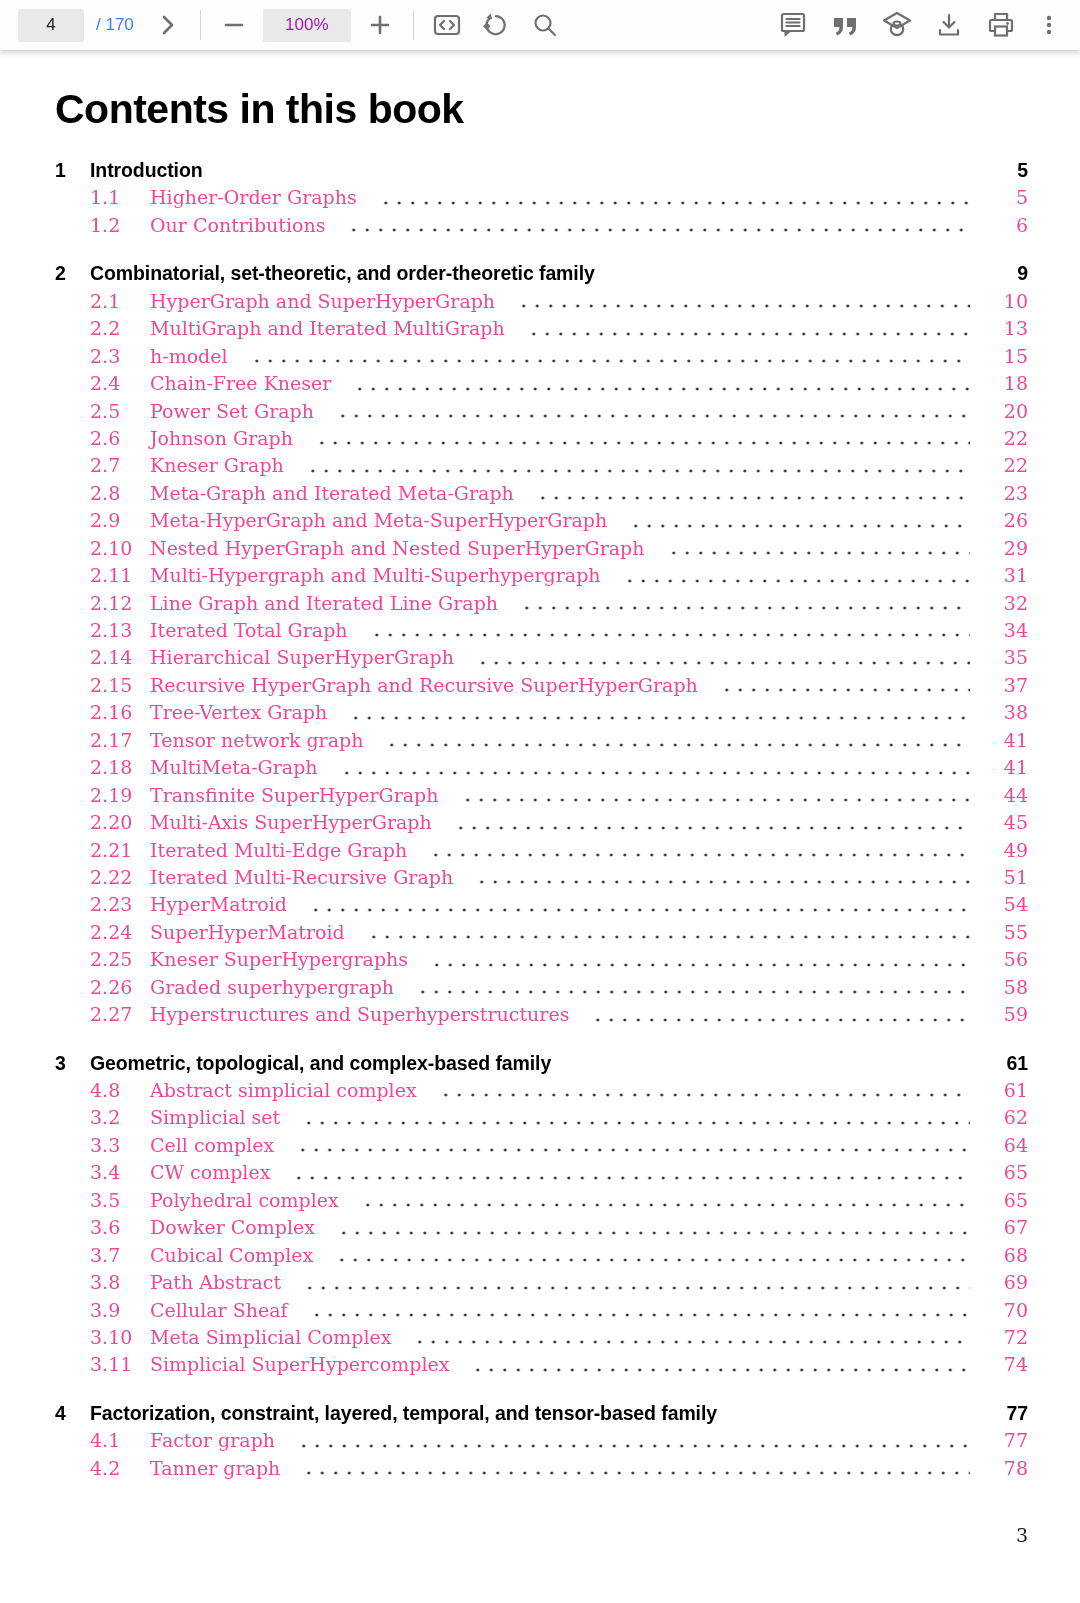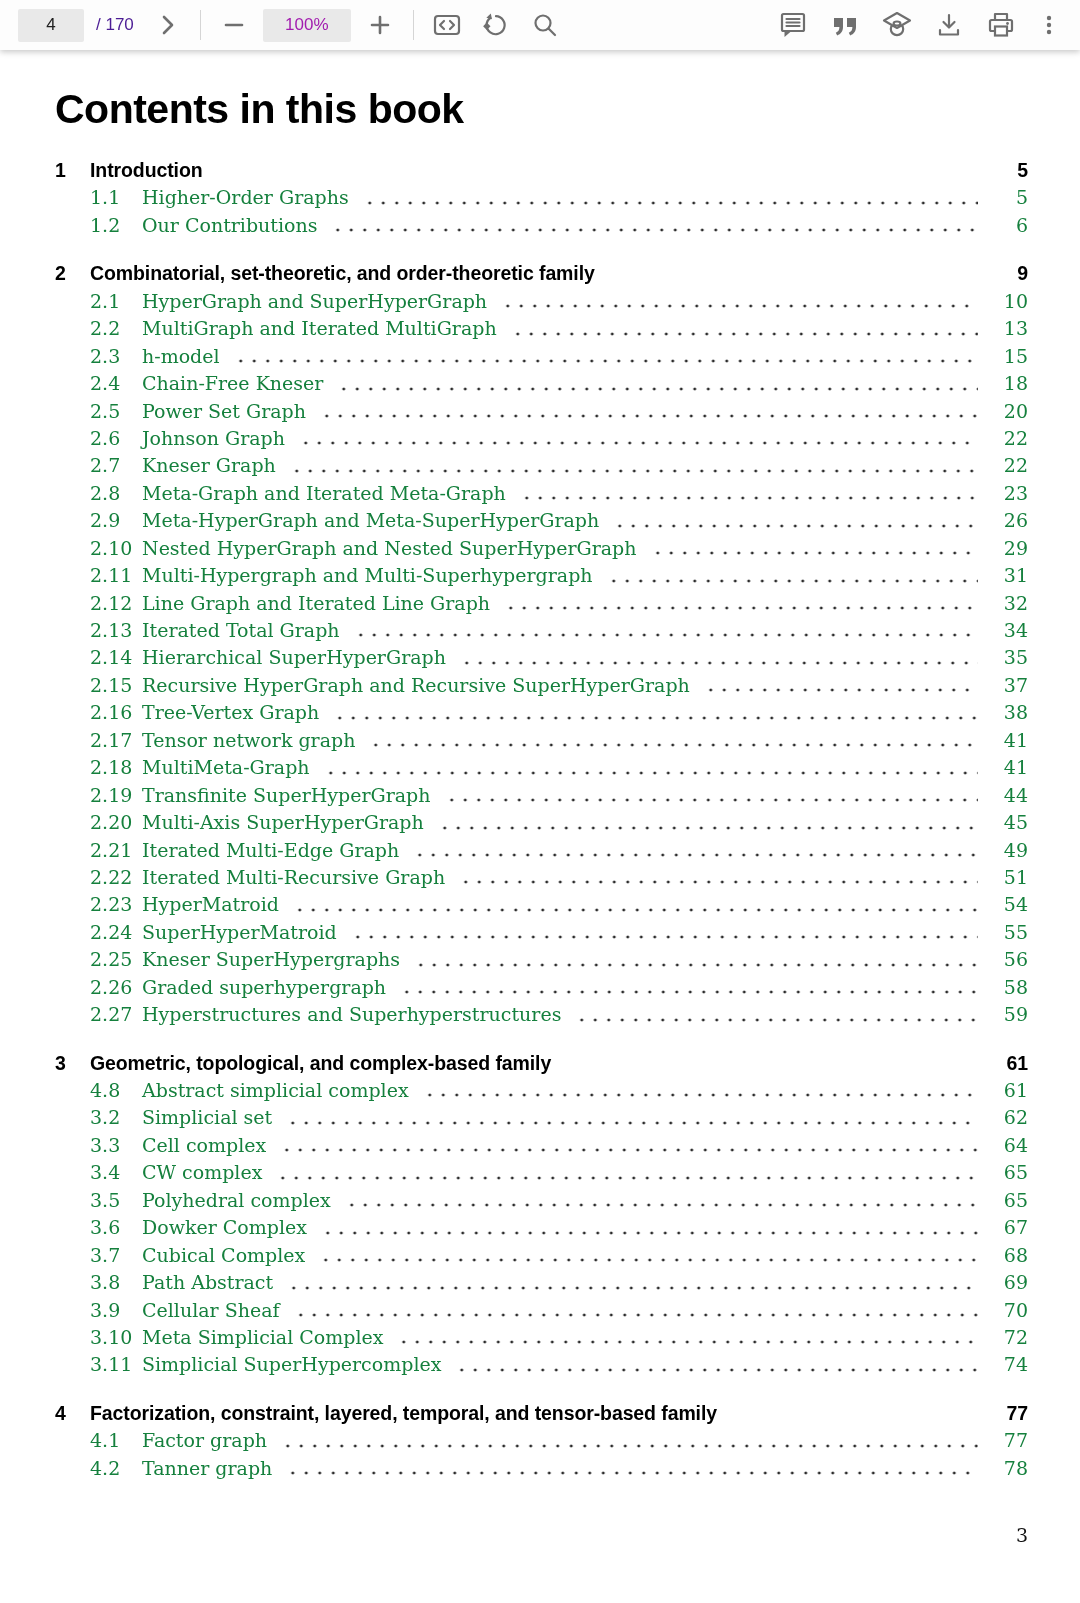--- a/index.html
+++ b/index.html
@@ -17,21 +17,21 @@
     display:flex; align-items:center;
     padding:0 14px 0 18px;
     box-shadow:0 2px 6px rgba(0,0,0,0.22);
   }
   .tb-group { display:flex; align-items:center; }
   .page-input {
     width:66px; height:33px; background:#e9e9e9; border:none; border-radius:2px;
     text-align:center; font-size:17px; color:#202020; font-family:"Liberation Sans",sans-serif;
     outline:none;
   }
-  .page-count { font-size:17px; color:#4c1d95; margin-left:12px; white-space:pre; }
+  .page-count { font-size:17px; color:#3b82f6; margin-left:12px; white-space:pre; }
   .tb-btn {
     background:none; border:none; padding:0; margin:0;
     display:flex; align-items:center; justify-content:center;
     width:34px; height:34px; cursor:pointer;
   }
   .tb-btn svg { display:block; }
   .divider { width:1px; height:30px; background:#d5d5d5; margin:0 16px; }
   .zoom-box {
     min-width:88px; height:33px; background:#e9e9e9; border-radius:2px;
     display:flex; align-items:center; justify-content:center;
@@ -59,21 +59,21 @@
   .sec { margin-top:21px; }
   .toc-row { display:flex; height:27.45px; line-height:27.45px; white-space:nowrap; }
 
   .sec-head {
     font-family:"Liberation Sans", sans-serif;
     font-weight:700; font-size:19.5px; color:#000; letter-spacing:-0.1px;
   }
   .sec-num { width:35px; flex:none; }
   .sec-page { min-width:40px; text-align:right; }
 
-  .toc-item { padding-left:35px; color:#15803d; }
+  .toc-item { padding-left:35px; color:#ec4899;gap:8px; }
   .ti-num { width:52px; flex:none; }
   .ti-label { flex:none; }
   .leader {
     flex:1; margin:0 10px 0 10px; overflow:hidden;
     background-image:radial-gradient(circle, #2b2b2b 1.25px, transparent 1.7px);
     background-size:13.5px 4px;
     background-repeat:repeat-x;
     background-position:4px calc(100% - 7px);
   }
   .ti-page { min-width:40px; text-align:right; flex:none; }

